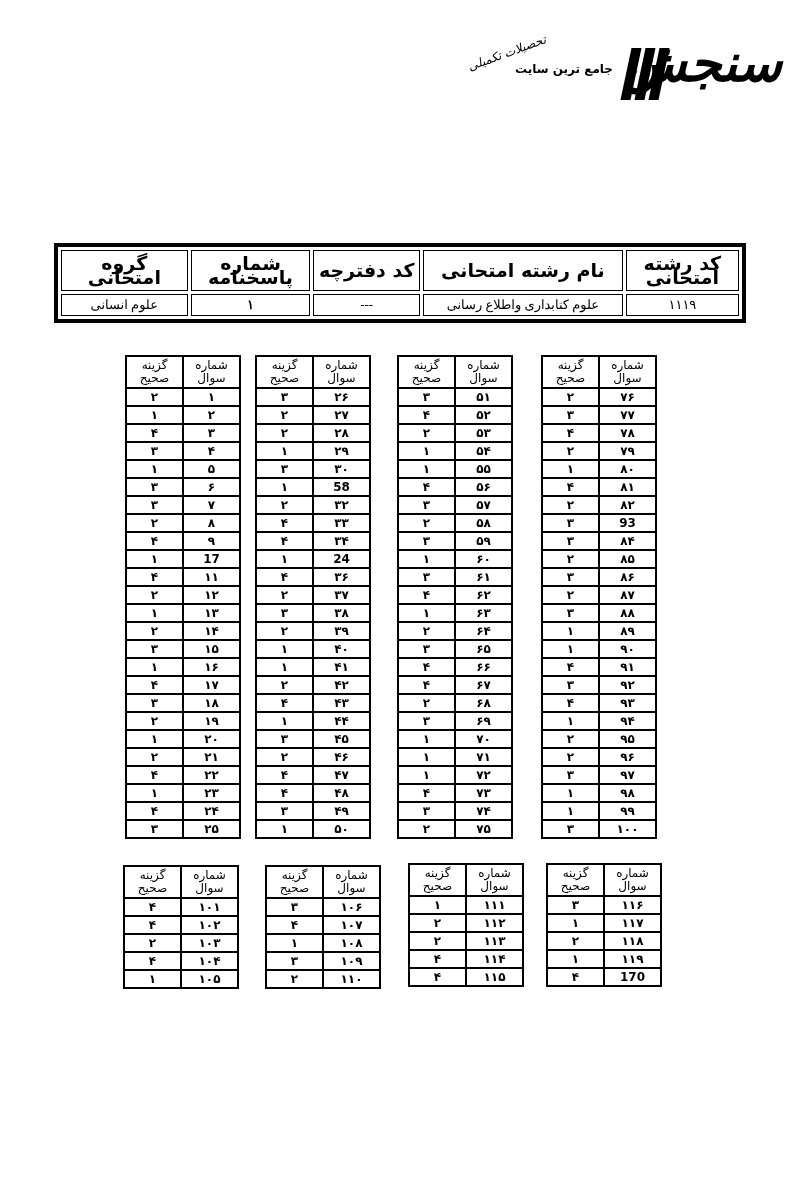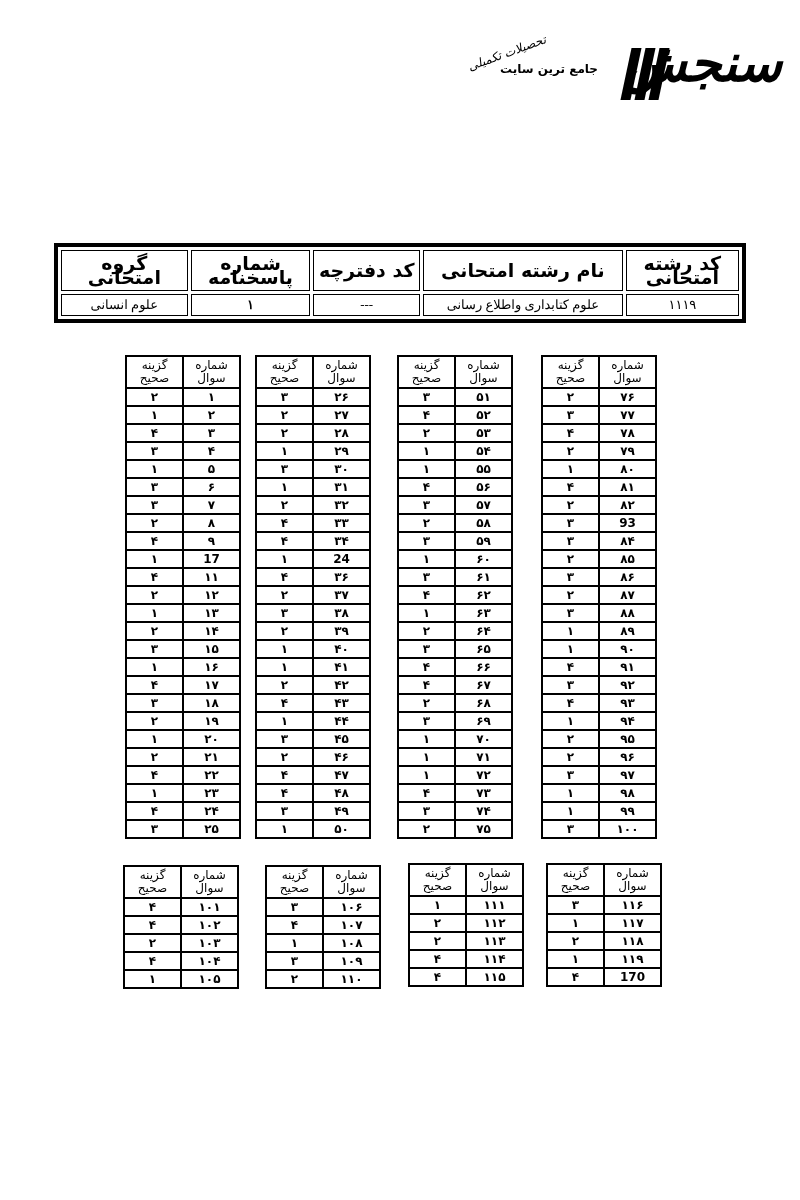--- a/index.html
+++ b/index.html
@@ -1,21 +1,21 @@
 <!DOCTYPE html>
 <html><head>
 <meta charset="utf-8">
 <style>
   html,body{margin:0;padding:0;background:#fff;}
   body{width:800px;height:1200px;position:relative;font-family:"DejaVu Sans",sans-serif;color:#000;overflow:hidden;}
   .logo{position:absolute;right:18px;top:28px;width:310px;height:80px;direction:rtl;}
   .logo .brand{position:absolute;right:0;top:0;font-family:"DejaVu Serif",serif;font-size:52px;font-weight:bold;font-style:italic;line-height:70px;}
   .logo .mark{position:absolute;right:118px;top:20px;width:50px;height:56px;}
   .logo .mark span{position:absolute;top:0;width:10px;height:52px;background:#000;transform:skewX(-12deg);}
-  .logo .tag{position:absolute;right:184px;top:34px;font-size:12px;font-weight:bold;white-space:nowrap;}
+  .logo .tag{position:absolute;right:169px;top:34px;font-size:12px;font-weight:bold;white-space:nowrap;}
   .logo .tag2{position:absolute;right:234px;top:18px;font-family:"DejaVu Serif",serif;font-style:italic;font-size:12px;transform:rotate(-20deg);white-space:nowrap;}
 
   .info{position:absolute;left:54px;top:243px;width:692px;height:80px;border:4px solid #000;box-sizing:border-box;background:#fff;}
   .info table{width:100%;height:100%;border-collapse:separate;border-spacing:3px;direction:rtl;}
   .info td{border:1.5px solid #000;text-align:center;font-size:13px;padding:0 4px;}
   .info tr.h td{font-weight:bold;font-size:19px;line-height:14px;height:38px;}
   .info tr.v td{height:20px;font-family:Liberation Serif, serif;}
 
   .blk{position:absolute;direction:rtl;}
   .blk table{border-collapse:collapse;}
@@ -189,21 +189,21 @@
           </tr>
           <tr>
             <td>۲۹</td>
             <td>۱</td>
           </tr>
           <tr>
             <td>۳۰</td>
             <td>۳</td>
           </tr>
           <tr>
-            <td>۳۱</td>
+            <td>58</td>
             <td>۱</td>
           </tr>
           <tr>
             <td>۳۲</td>
             <td>۲</td>
           </tr>
           <tr>
             <td>۳۳</td>
             <td>۴</td>
           </tr>

